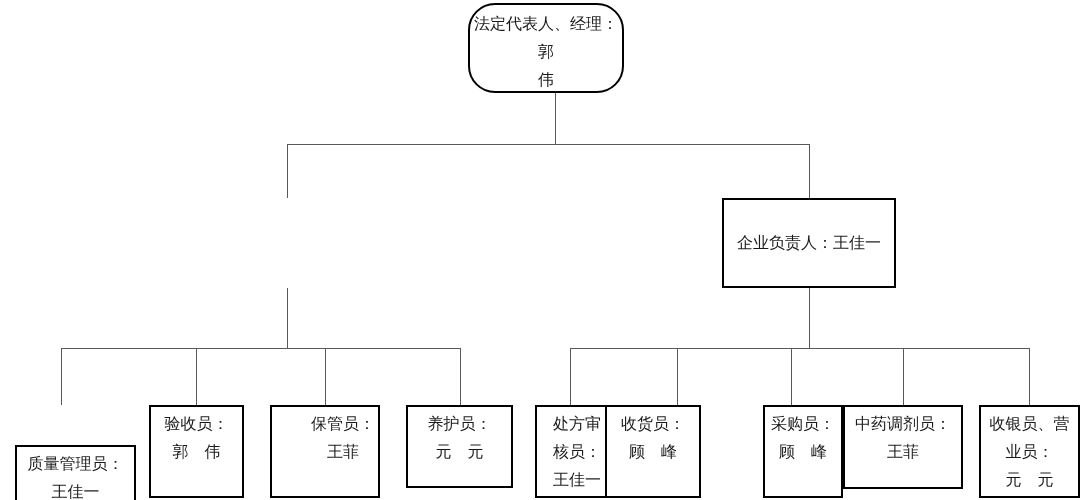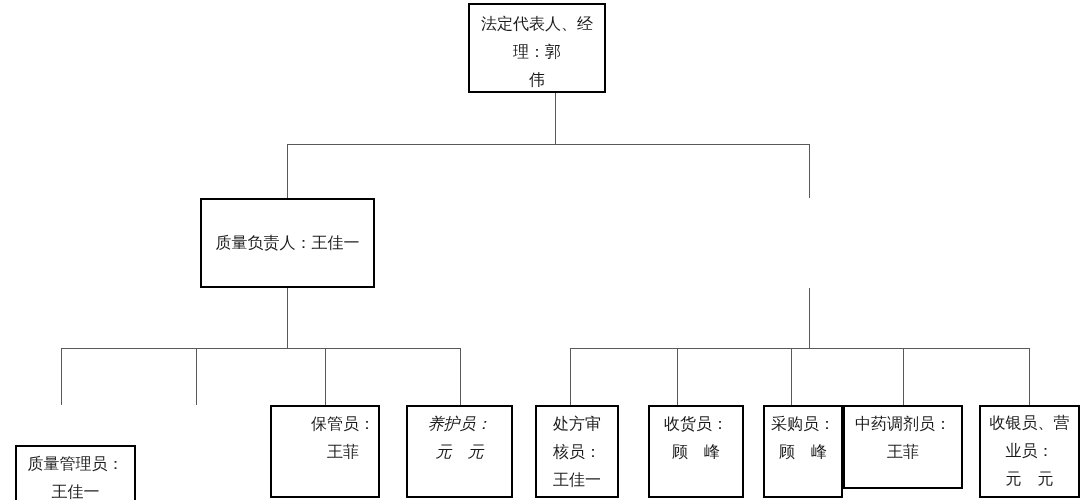--- a/index.html
+++ b/index.html
@@ -69,58 +69,62 @@
   <div class="line vline" style="left:460px;top:348px;height:57px;"></div>
 
   <div class="line vline" style="left:809px;top:288px;height:60px;"></div>
   <div class="line hline" style="left:570px;top:348px;width:460px;"></div>
   <div class="line vline" style="left:570px;top:348px;height:57px;"></div>
   <div class="line vline" style="left:677px;top:348px;height:57px;"></div>
   <div class="line vline" style="left:791px;top:348px;height:57px;"></div>
   <div class="line vline" style="left:903px;top:348px;height:57px;"></div>
   <div class="line vline" style="left:1029px;top:348px;height:57px;"></div>
 
-  <div class="node root" style="left:468px;top:3px;width:138px;height:90px;">
+  <div class="node root" style="left:468px;top:3px;width:156px;height:90px;border-radius:27px;">
     <span class="node-text">法定代表人、经理：郭
 伟</span>
   </div>
 
-  <div class="node mid" style="left:200px;top:198px;width:175px;height:90px;">
-    <span class="node-text">质量负责人：王佳一</span>
+  <div class="node mid" style="left:722px;top:198px;width:174px;height:90px;">
+    <span class="node-text">企业负责人：王佳一</span>
   </div>
 
   <div class="node leaf" style="left:15px;top:405px;width:121px;height:118px;margin-top:40px;">
     <span class="node-text">质量管理员：
 王佳一</span>
   </div>
+  <div class="node leaf" style="left:149px;top:405px;width:95px;height:93px;">
+    <span class="node-text">验收员：
+郭　伟</span>
+  </div>
   <div class="node leaf" style="left:270px;top:405px;width:110px;height:93px;padding-left:36px;">
     <span class="node-text">保管员：
 王菲</span>
   </div>
-  <div class="node leaf" style="left:406px;top:405px;width:107px;height:93px;font-style:italic;">
+  <div class="node leaf" style="left:406px;top:405px;width:107px;height:83px;">
     <span class="node-text">养护员：
 元　元</span>
   </div>
 
   <div class="node leaf" style="left:535px;top:405px;width:84px;height:93px;">
     <span class="node-text">处方审
 核员：
 王佳一</span>
   </div>
-  <div class="node leaf" style="left:648px;top:405px;width:96px;height:93px;">
+  <div class="node leaf" style="left:605px;top:405px;width:96px;height:93px;">
     <span class="node-text">收货员：
 顾　峰</span>
   </div>
   <div class="node leaf" style="left:751px;top:405px;width:80px;height:93px;margin-left:12px;">
     <span class="node-text">采购员：
 顾　峰</span>
   </div>
   <div class="node leaf" style="left:843px;top:405px;width:120px;height:84px;">
     <span class="node-text">中药调剂员：
 王菲</span>
   </div>
-  <div class="node leaf" style="left:979px;top:405px;width:101px;height:93px;font-family:Liberation Mono, monospace;">
+  <div class="node leaf" style="left:979px;top:405px;width:101px;height:93px;">
     <span class="node-text">收银员、营
 业员：
 元　元</span>
   </div>
 
 </div>
 
 </body></html>

